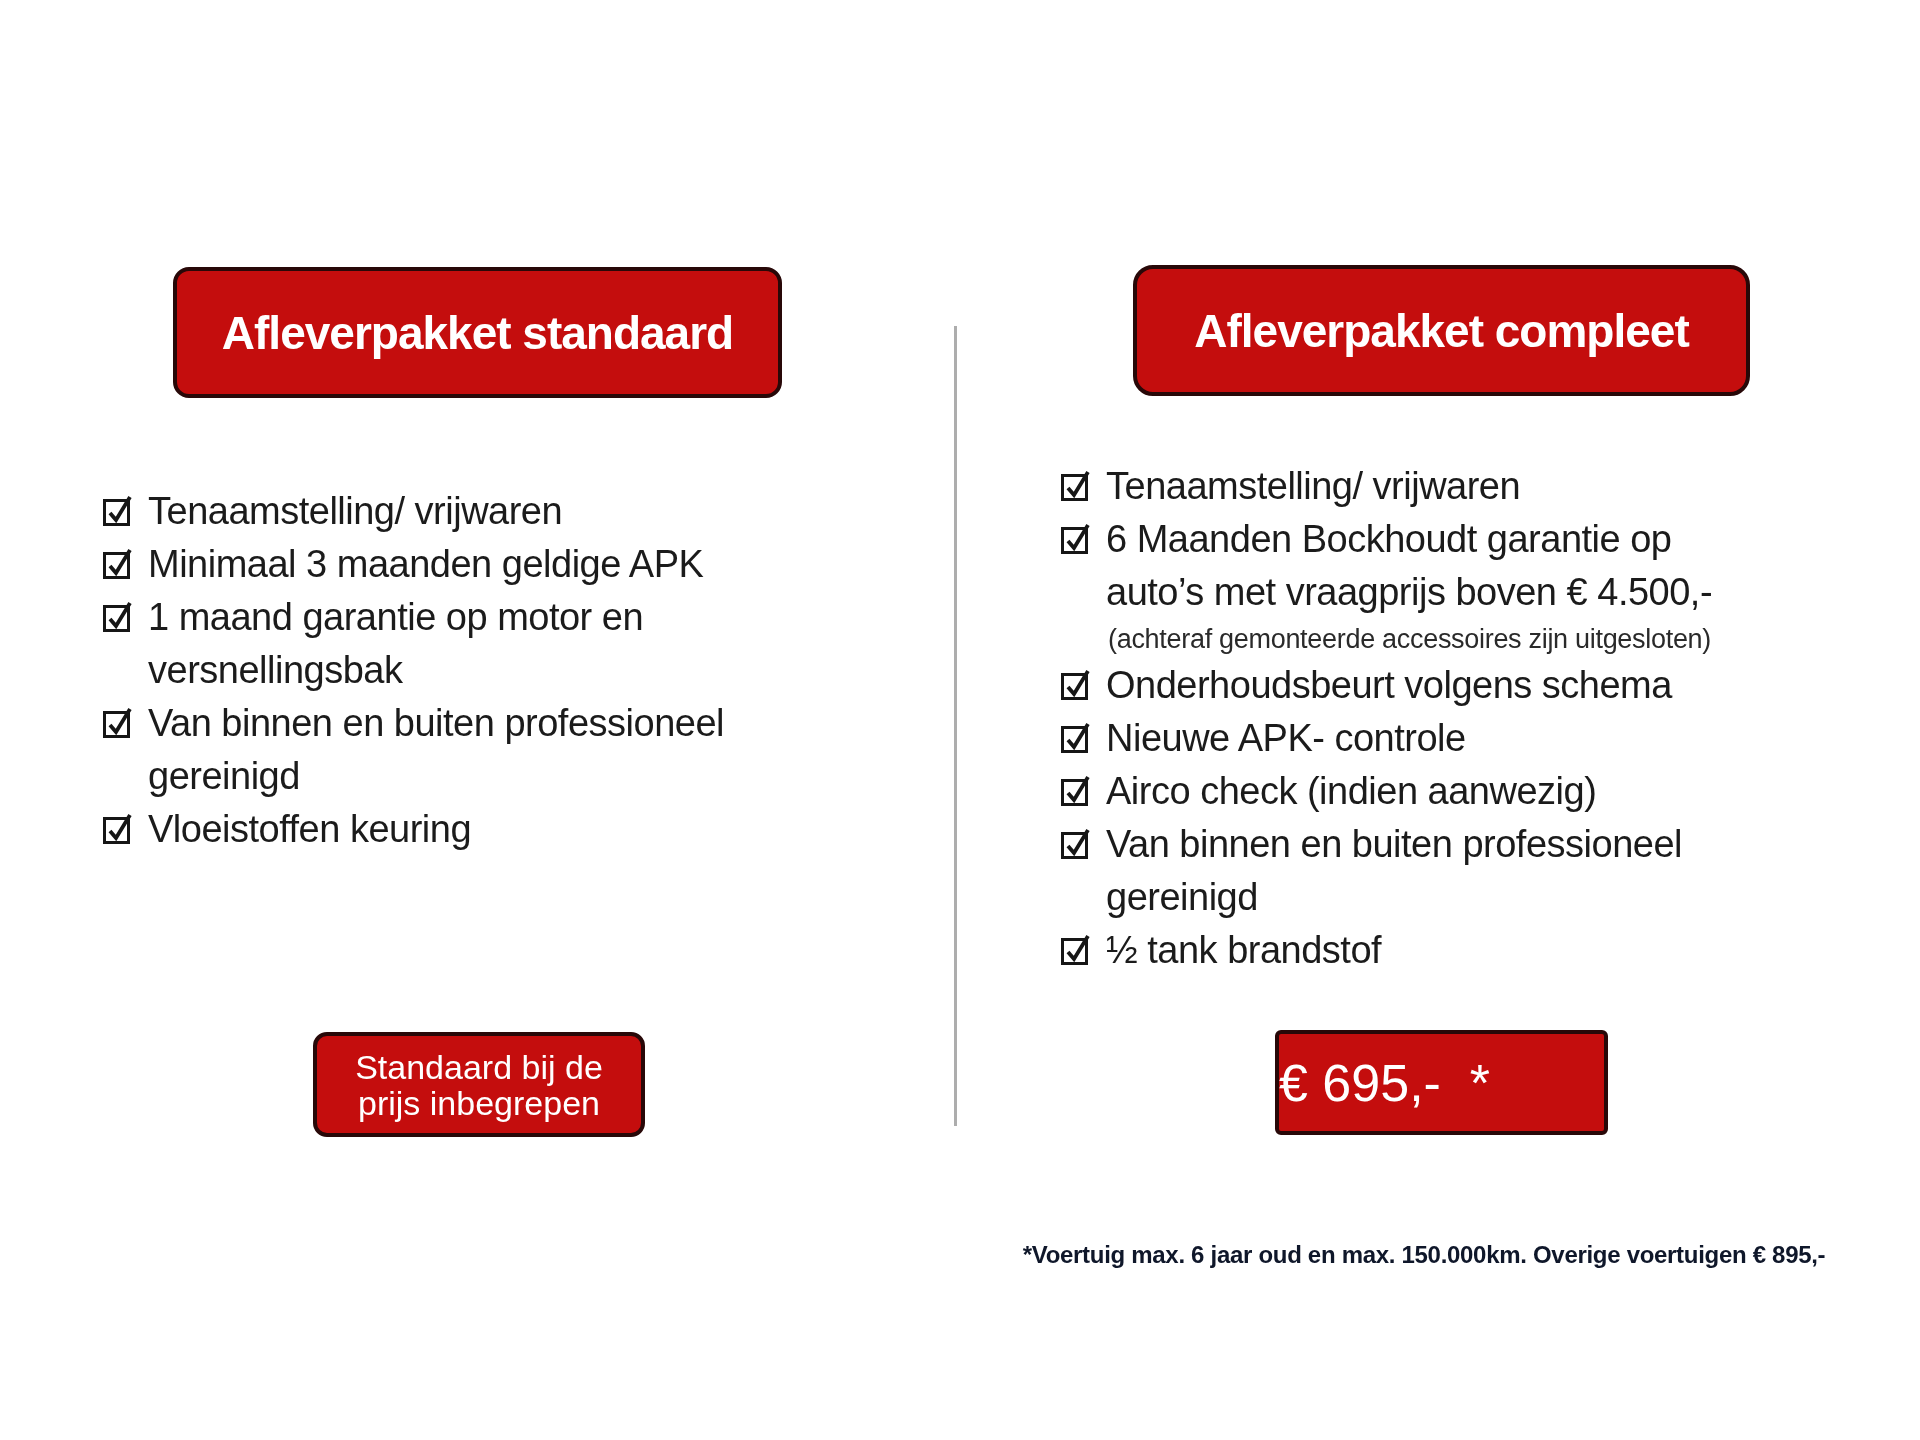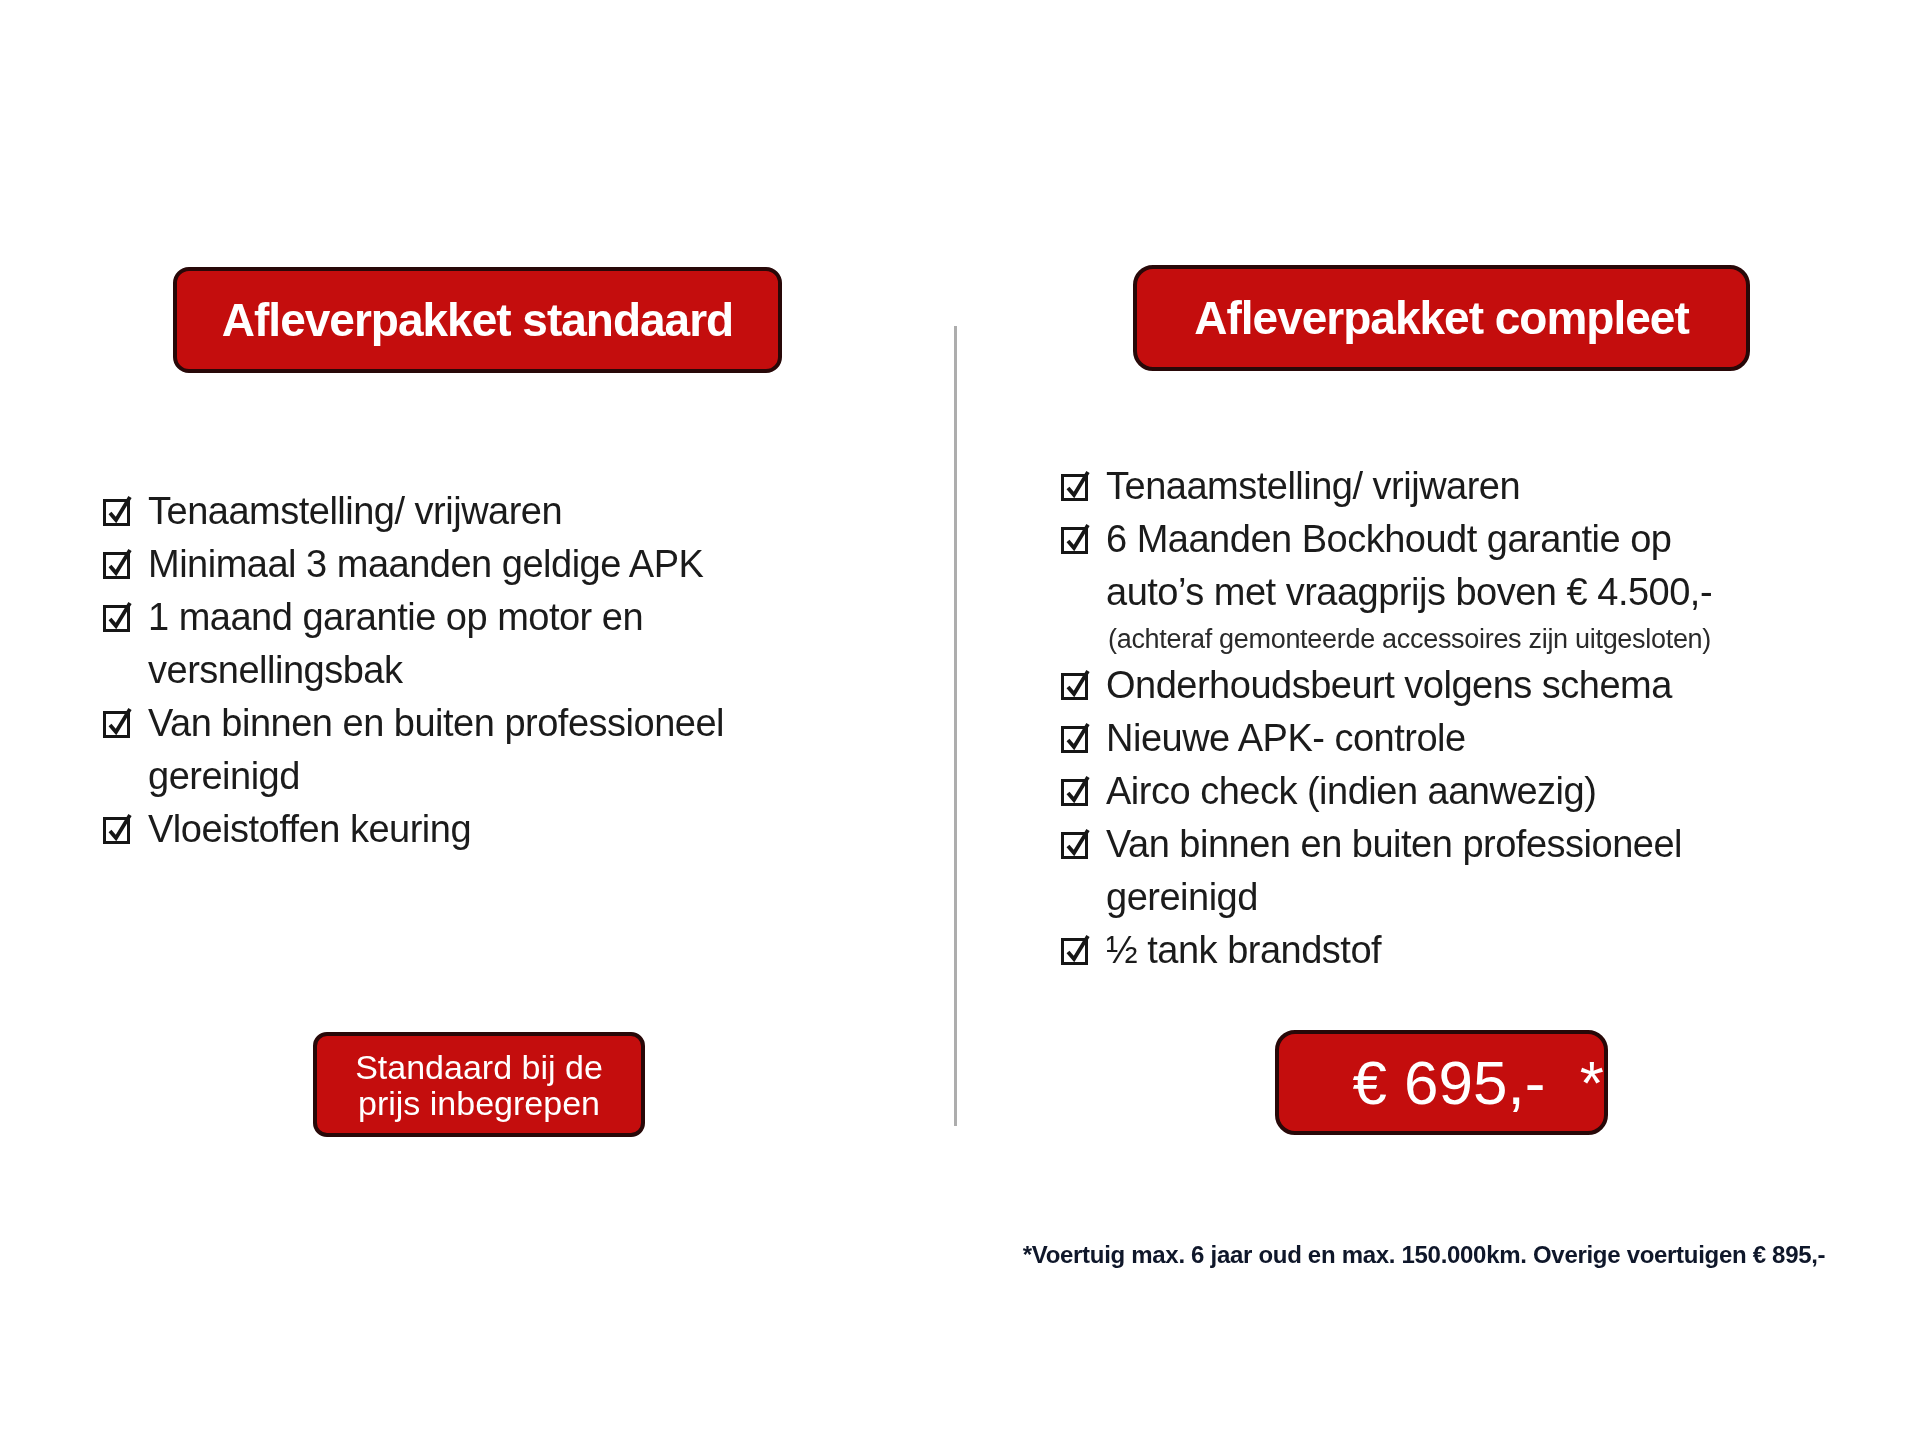--- a/index.html
+++ b/index.html
@@ -9,21 +9,21 @@
     --divider:#adadad;
     --white:#ffffff;
   }
   *{margin:0;padding:0;box-sizing:border-box;}
   html,body{background:#ffffff;}
   body{
     width:1920px;height:1440px;position:relative;overflow:hidden;
     font-family:"Liberation Sans", sans-serif;color:var(--ink);
   }
   .panel-header{
-    position:absolute;height:106px;
+    position:absolute;height:131px;
     background:var(--red);border:4px solid var(--red-border);border-radius:16px;
     display:flex;align-items:center;justify-content:center;
     color:var(--white);font-weight:bold;font-size:46px;letter-spacing:-1px;
   }
   .panel-header.left{left:173px;top:267px;width:609px;}
   .panel-header.right{left:1133px;top:265px;width:617px;border-radius:20px;}
 
   .divider{
     position:absolute;left:954px;top:326px;width:3px;height:800px;
     background:var(--divider);
@@ -52,23 +52,23 @@
   }
 
   .mini-badge{
     position:absolute;left:313px;top:1032px;width:332px;height:105px;
     background:var(--red);border:4px solid var(--red-border);border-radius:14px;
     display:flex;align-items:center;justify-content:center;text-align:center;
     color:var(--white);font-size:34px;line-height:36px;white-space:pre-line;
   }
   .price-badge{
     position:absolute;left:1275px;top:1030px;width:333px;height:105px;
-    background:var(--red);border:4px solid var(--red-border);border-radius:20px;
-    display:flex;align-items:center;justify-content:flex-end;
-    color:var(--white);font-size:62px;white-space:pre;
+    background:var(--red);border:4px solid var(--red-border);border-radius:6px;
+    display:flex;align-items:center;justify-content:flex-start;
+    color:var(--white);font-size:52px;white-space:pre;
   }
   .footnote{
     position:absolute;left:964px;top:1196px;width:920px;
     text-align:center;font-size:24px;font-weight:bold;letter-spacing:-0.3px;
     color:#0f172a;
     margin-top:45px;
   }
 </style>
 </head>
 <body>

